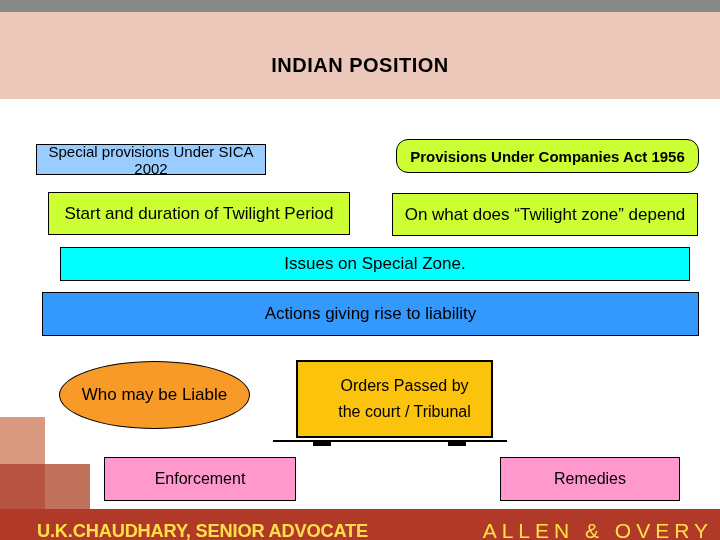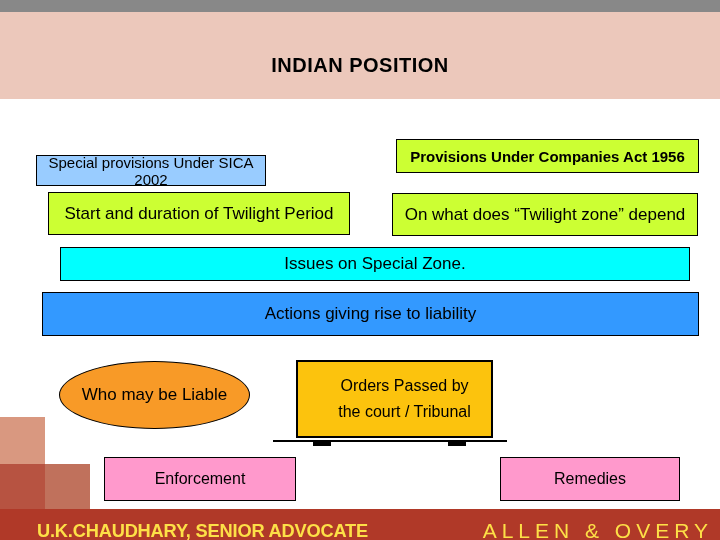--- a/index.html
+++ b/index.html
@@ -8,22 +8,22 @@
     font-family:"Liberation Sans","DejaVu Sans",sans-serif;color:#000;
     overflow:hidden;margin:12px auto;
   }
   .abs{position:absolute;box-sizing:border-box;}
   .center{display:flex;align-items:center;justify-content:center;text-align:center;}
 
   .header{left:0;top:0;width:720px;height:87px;background:#ecc8bb;}
   .title{left:0;top:42px;width:720px;font-size:20px;font-weight:bold;letter-spacing:.5px;text-align:center;}
 
   .box{border:1.5px solid #000;}
-  .b-sica{left:36px;top:143px;width:230px;height:31px;background:#99ccff;border-width:1px;font-size:15px;}
-  .b-comp{left:396px;top:127px;width:303px;height:34px;background:#ccff33;font-size:15px;font-weight:bold;}
+  .b-sica{left:36px;top:132px;width:230px;height:31px;background:#99ccff;border-width:1px;font-size:15px;}
+  .b-comp{left:396px;top:127px;width:303px;height:34px;background:#ccff33;font-size:15px;font-weight:bold;border-radius:12px;}
   .b-start{left:48px;top:180px;width:302px;height:43px;background:#ccff33;font-size:17px;}
   .b-depend{left:392px;top:181px;width:306px;height:43px;background:#ccff33;font-size:17px;}
   .b-issues{left:60px;top:235px;width:630px;height:34px;background:#00ffff;font-size:17px;}
   .b-actions{left:42px;top:280px;width:657px;height:44px;background:#3399ff;font-size:17px;}
 
   .ellipse{border:1.5px solid #000;border-radius:50%;background:#f89a27;}
   .e-who{left:59px;top:349px;width:191px;height:68px;font-size:17px;}
   .e-impact{left:507px;top:338px;width:208px;height:80px;font-size:16px;}
 
   .b-orders{left:296px;top:348px;width:197px;height:78px;background:#fcc30d;border-width:2px;

